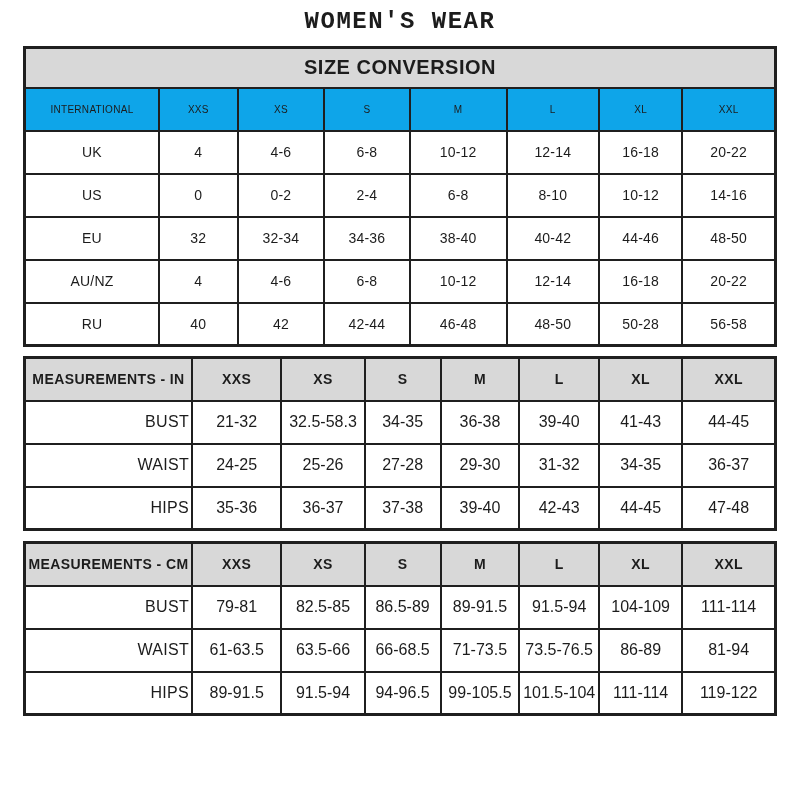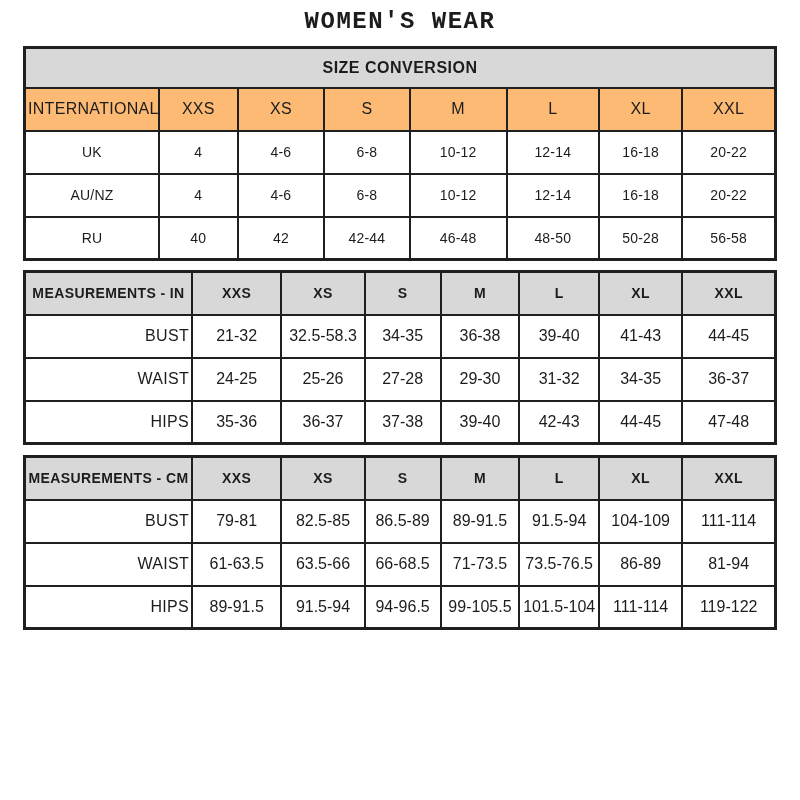--- a/index.html
+++ b/index.html
@@ -45,28 +45,28 @@
     text-align: center;
     vertical-align: middle;
     height: 43px;
     padding: 0 2px;
     overflow: hidden;
     white-space: nowrap;
   }
   .section-band {
     background: var(--header-bg);
     font-weight: 700;
-    font-size: 16px;
+    font-size: 20px;
     letter-spacing: 0.5px;
     height: 40px;
   }
   #t-conv thead th.col-head {
     font-weight: 400;
-    font-size: 16px;
-    background: #fdba74;
+    font-size: 10px;
+    background: #0ea5e9;
     letter-spacing: 0.3px;
     margin-top: 28px;
   }
   #t-conv tbody td {
     font-size: 14px;
     letter-spacing: 0.2px;
   }
   .m-table thead th {
     background: var(--header-bg);
     font-weight: 700;
@@ -118,20 +118,40 @@
           <td class="label-cell">UK</td>
           <td class="value-cell">4</td>
           <td class="value-cell">4-6</td>
           <td class="value-cell">6-8</td>
           <td class="value-cell">10-12</td>
           <td class="value-cell">12-14</td>
           <td class="value-cell">16-18</td>
           <td class="value-cell">20-22</td>
         </tr>
         <tr>
+          <td class="label-cell">US</td>
+          <td class="value-cell">0</td>
+          <td class="value-cell">0-2</td>
+          <td class="value-cell">2-4</td>
+          <td class="value-cell">6-8</td>
+          <td class="value-cell">8-10</td>
+          <td class="value-cell">10-12</td>
+          <td class="value-cell">14-16</td>
+        </tr>
+        <tr>
+          <td class="label-cell">EU</td>
+          <td class="value-cell">32</td>
+          <td class="value-cell">32-34</td>
+          <td class="value-cell">34-36</td>
+          <td class="value-cell">38-40</td>
+          <td class="value-cell">40-42</td>
+          <td class="value-cell">44-46</td>
+          <td class="value-cell">48-50</td>
+        </tr>
+        <tr>
           <td class="label-cell">AU/NZ</td>
           <td class="value-cell">4</td>
           <td class="value-cell">4-6</td>
           <td class="value-cell">6-8</td>
           <td class="value-cell">10-12</td>
           <td class="value-cell">12-14</td>
           <td class="value-cell">16-18</td>
           <td class="value-cell">20-22</td>
         </tr>
         <tr>

